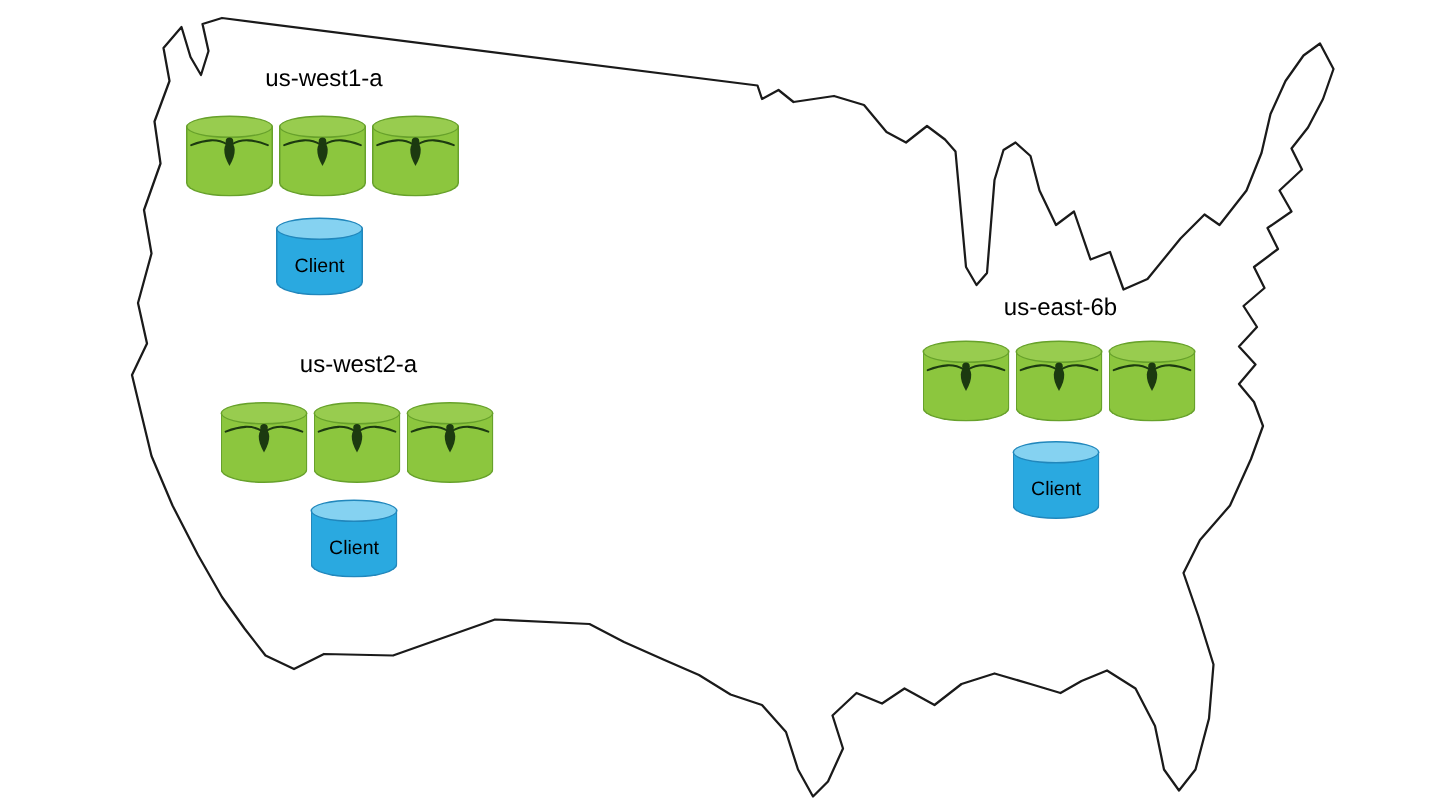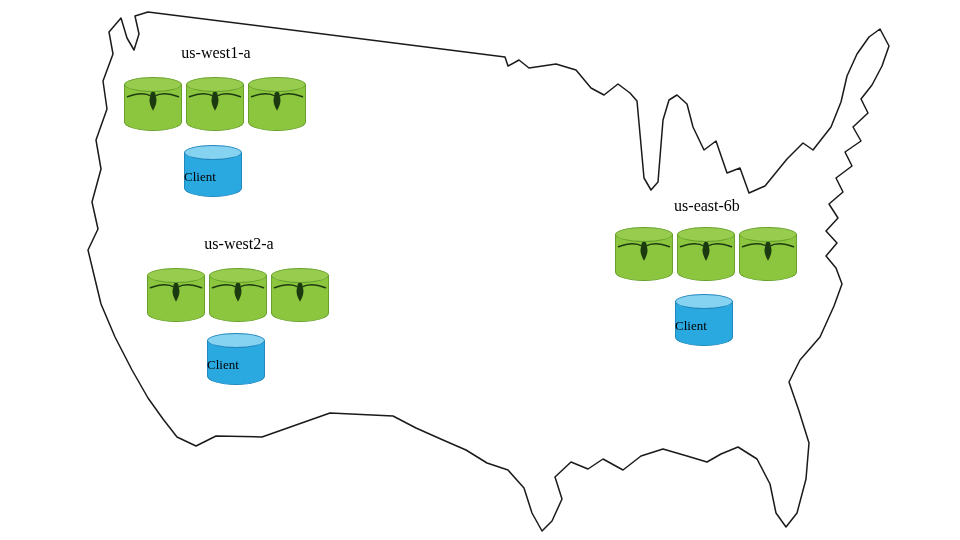--- a/index.html
+++ b/index.html
@@ -1,19 +1,19 @@
 <!DOCTYPE html>
 <html><head>
 <meta charset="utf-8">
 <title>Diagram</title>
 <style>
   html,body { margin:0; padding:0; background:#fff; }
   .stage {
     position:relative; width:960px; height:540px; overflow:hidden;
-    background:#fff; font-family:Liberation Serif, serif;
+    background:#fff; font-family:Liberation Sans, sans-serif;
   }
   .map-svg { position:absolute; left:0; top:0; width:960px; height:540px; }
 
   .region { position:absolute; width:184px; }
   #region-0 { left:124px; top:44px; }
   #region-1 { left:147px; top:235px; }
   #region-2 { left:615px; top:197px; }
 
   .region-label {
     position:absolute; top:0; left:0; width:100%;
@@ -38,21 +38,21 @@
 
   .client { position:absolute; width:58px; height:52px; left:60px; }
   #region-0 .client { top:101px; }
   #region-1 .client { top:98px; }
   #region-2 .client { top:97px; }
   .client .cyl-body { background:#2AA9E0; border:1px solid #2187BC; border-top:none; height:45px; }
   .client .cyl-top  { background:#85D2F1; border:1px solid #2187BC; }
 
   .client-text {
     position:absolute; left:0; top:24px; width:100%;
-    font-size:13px; color:#000;
+    text-align:center; font-size:13px; color:#000;
   }
 
   .bug { position:absolute; left:1px; top:10px; width:56px; height:26px; }
   .bug .ant { fill:none; stroke:#1C3A10; stroke-width:1.5; stroke-linecap:round; }
   .bug .bod { fill:#1C3A10; }
 </style>
 </head>
 <body>
 
 <div class="stage">

